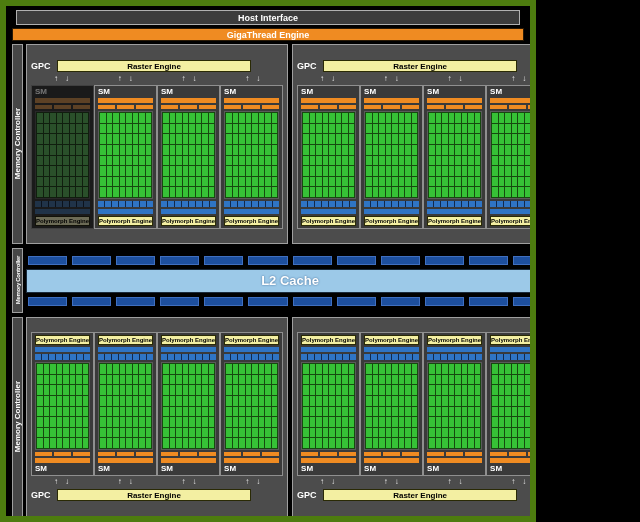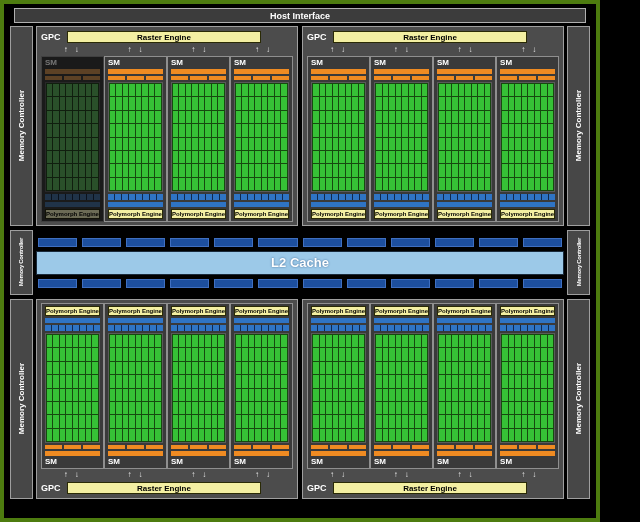--- a/index.html
+++ b/index.html
@@ -1,18 +1,18 @@
 <!DOCTYPE html>
 <html style="--background: #000000; --host-gray: #3c3c3c; --gpc-gray: #4c4c4c; --sm-gray: #3a3a3a; --gigathread-orange: #ef8b22; --raster-yellow: #f3efa2; --core-green: #36c136; --unit-blue: #2f74c4; --l2-blue: #9cc9e8; --partition-blue: #1d4f9e;"><head>
 <meta charset="utf-8">
 <style>
   html,body{margin:0;padding:0;background:#000;}
   .canvas{
-    position:relative; width:600px; height:522px; box-sizing:border-box;
-    background:var(--background,#000); border:4px solid #4d7c0f; padding:4px 6px;
+    position:relative; width:536px; height:522px; box-sizing:border-box;
+    background:var(--background,#000); border:6px solid #4d7c0f; padding:4px 6px;
     font-family:"Liberation Sans", sans-serif; overflow:hidden;
   }
   .bar-host{
     height:15px; margin:0 4px; background:var(--host-gray,#3c3c3c); border:1px solid #b0b0b0;
     color:#fff; font-size:9px; font-weight:bold; display:flex; align-items:center; justify-content:center;
     box-sizing:border-box;
   }
   .bar-giga{
     height:13px; margin-top:3px; background:var(--gigathread-orange,#ef8b22); border:1px solid #2a1a05;
     color:#fff; font-size:9px; font-weight:bold; display:flex; align-items:center; justify-content:center;
@@ -28,21 +28,21 @@
   .mc-mid{height:65px;}
   .mc-label{
     writing-mode:vertical-rl; transform:rotate(180deg);
     color:#fff; font-weight:bold; font-size:8px; white-space:nowrap; letter-spacing:0px;
   }
   .mc-mid .mc-label{font-size:6px; letter-spacing:-0.3px;}
   .center{flex:1; display:flex; flex-direction:column; gap:4px;}
   .gpc-row{display:flex; gap:4px; height:200px;}
   .gpc{
     flex:1; background:var(--gpc-gray,#4c4c4c); border:1px solid #9f9f9f; box-sizing:border-box;
-    padding:3px 4px; display:flex; flex-direction:column;
+    padding:14px 4px; display:flex; flex-direction:column;
   }
   .gpc-header{display:flex; align-items:center; height:14px; flex:0 0 auto;}
   .gpc-label{width:26px; color:#fff; font-size:9px; font-weight:bold;}
   .raster{
     flex:1; height:12px; margin-right:32px; background:var(--raster-yellow,#f3efa2); border:1px solid #2a2a05;
     color:#000; font-size:8px; font-weight:bold; display:flex; align-items:center; justify-content:center;
     box-sizing:border-box;
   }
   .arrow-row{display:flex; gap:3px; height:10px; flex:0 0 auto; margin:1px 0;}
   .arrow-cell{flex:1; display:flex; justify-content:center; gap:7px; color:#e6e6e6; font-size:8px; font-weight:bold; line-height:10px;}
@@ -77,20 +77,21 @@
     color:#fff; font-size:13px; font-weight:bold; display:flex; align-items:center; justify-content:center;
     text-shadow:0 0 2px rgba(30,70,120,.8);
   }
 </style>
 </head>
 <body>
 
 <div class="canvas">
 
   <div class="bar-host">Host Interface</div>
+  <div class="bar-giga">GigaThread Engine</div>
 
   <div class="body">
 
     <div class="mc-col">
       <div class="mc mc-tall">
         <span class="mc-label">Memory Controller</span>
       </div>
       <div class="mc mc-mid">
         <span class="mc-label">Memory Controller</span>
       </div>

